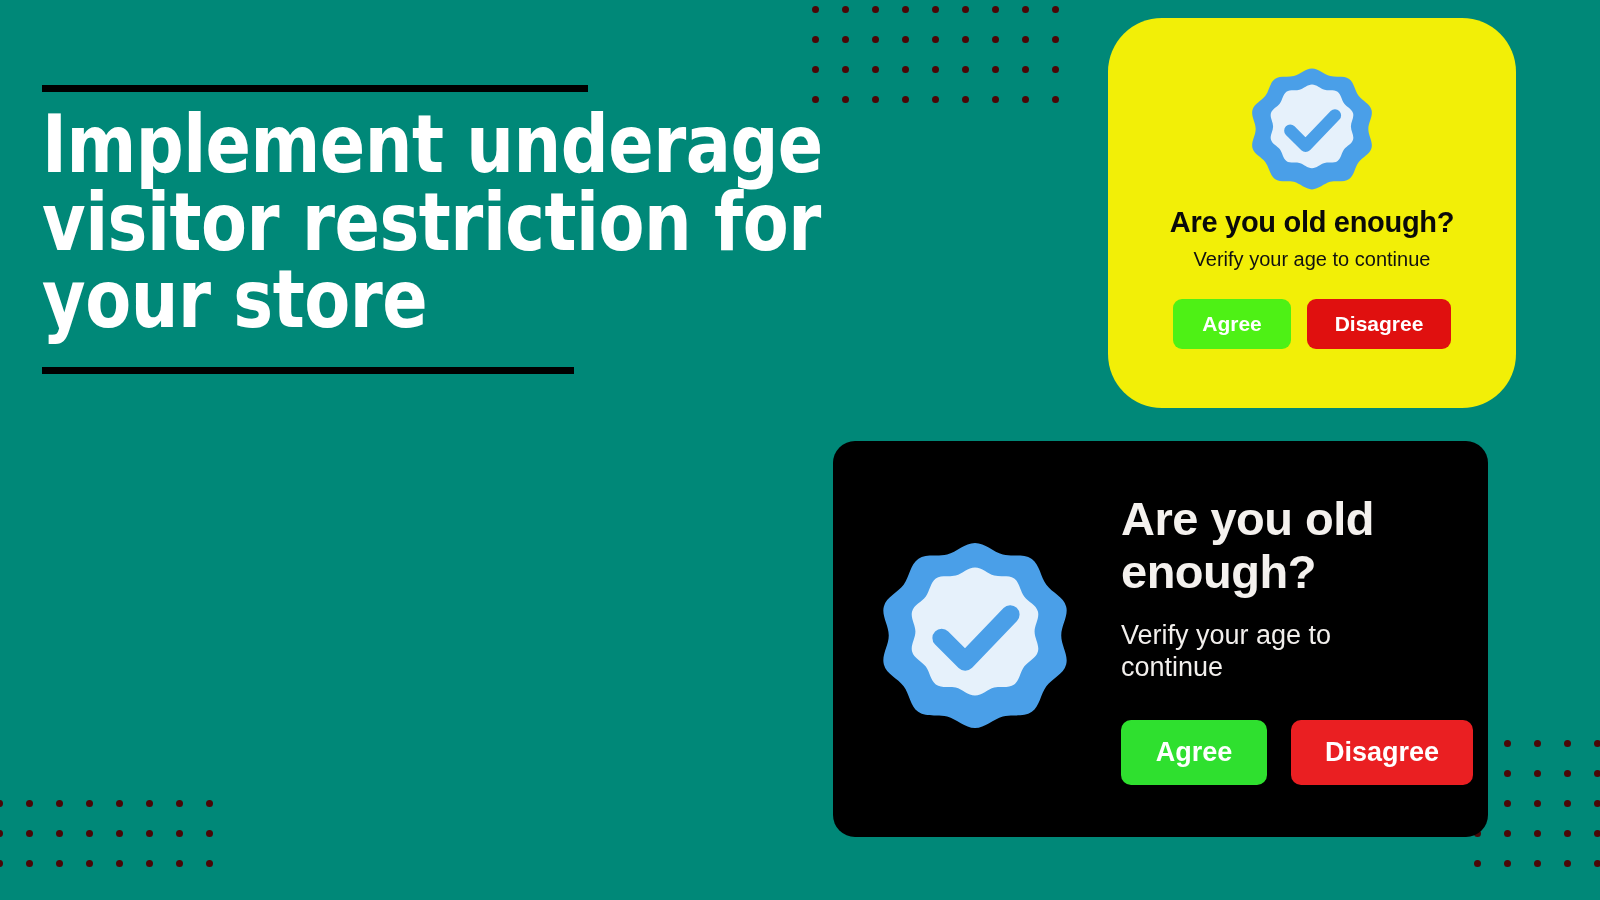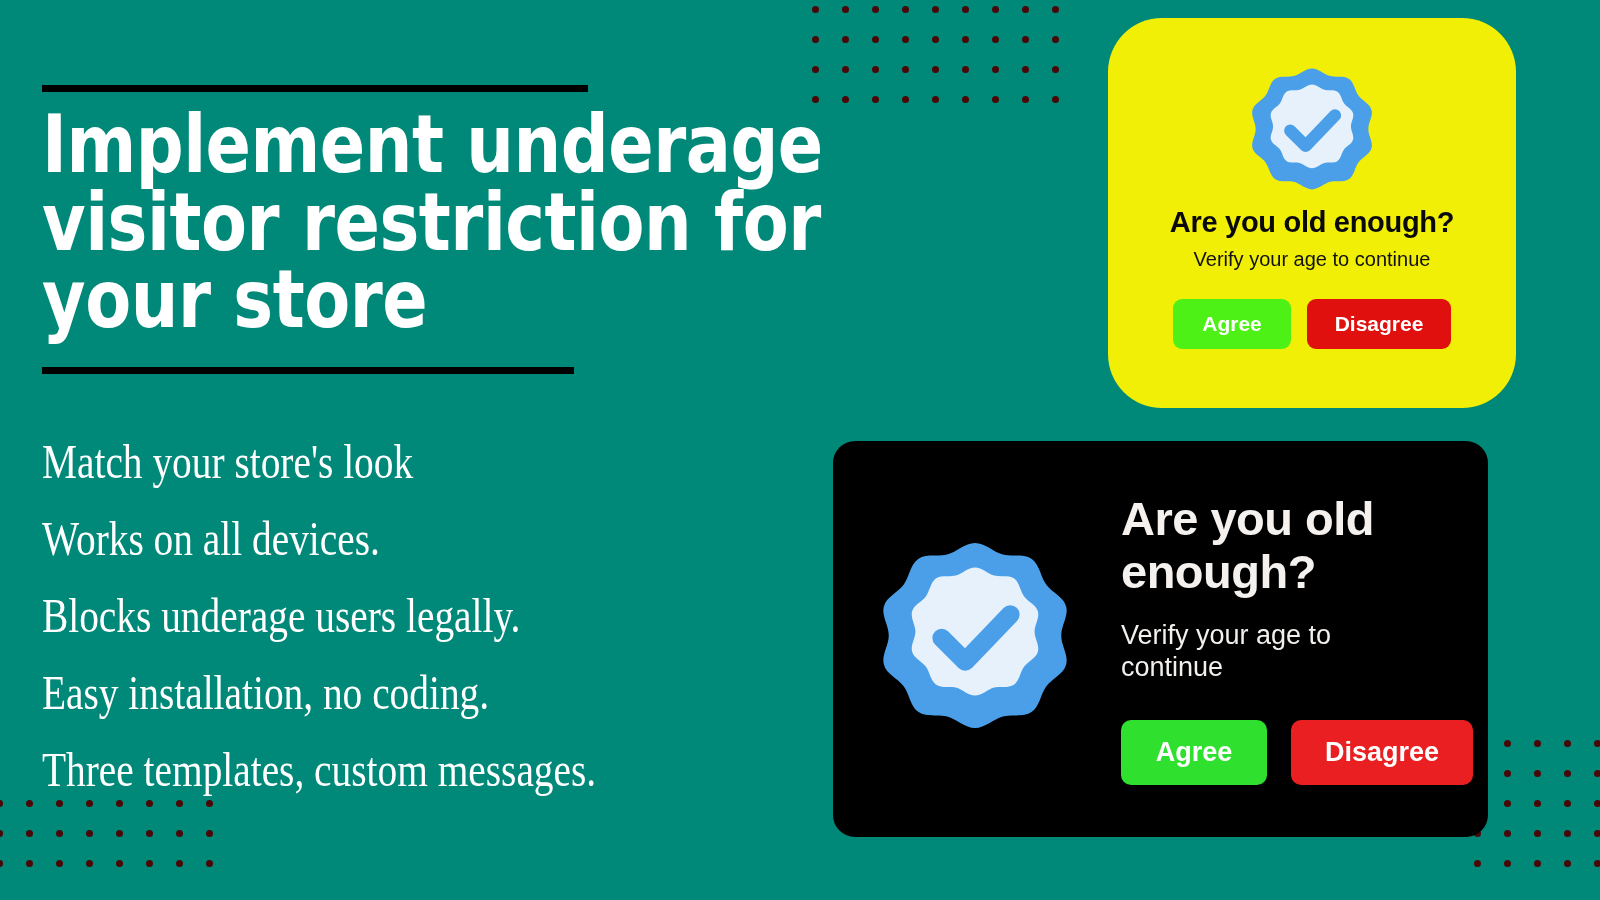--- a/index.html
+++ b/index.html
@@ -256,27 +256,20 @@
     </div>
   </div>
 
 <div id="left-col">
   <div class="rule" id="rule-top"></div>
 
   <h1 id="headline">Implement underage visitor restriction for your store</h1>
 
   <div class="rule" id="rule-bottom"></div>
 
-  <ul id="feature-list">
-      <li>Match your store's look</li>
-      <li>Works on all devices.</li>
-      <li>Blocks underage users legally.</li>
-      <li>Easy installation, no coding.</li>
-      <li>Three templates, custom messages.</li>
-    </ul>
 </div>
 
 <div id="yellow-card">
   <span class="badge">
     <svg width="128" height="128" viewBox="0 0 100 100" aria-hidden="true">
       <path fill="#4a9fe8" d="M50 2c5.2 0 9.3 4.6 14.2 5.9 5 1.3 10.7-.7 14.8 2.3 4.1 3 4.4 9.1 7.4 13.1 3 4.1 8.8 6.1 10.1 11.1C97.8 39.3 94 44 94 49.2c0 5.2 3.8 9.9 2.5 14.8-1.3 5-7.1 7.1-10.1 11.1-3 4.1-3.3 10.1-7.4 13.1-4.1 3-9.8 1-14.8 2.3C59.3 91.8 55.2 96.4 50 96.4c-5.2 0-9.3-4.6-14.2-5.9-5-1.3-10.7.7-14.8-2.3-4.1-3-4.4-9.1-7.4-13.1-3-4.1-8.8-6.1-10.1-11.1C2.2 59 6 54.4 6 49.2c0-5.2-3.8-9.9-2.5-14.8 1.3-5 7.1-7.1 10.1-11.1 3-4.1 3.3-10.1 7.4-13.1 4.1-3 9.8-1 14.8-2.3C40.7 6.6 44.8 2 50 2z"></path>
       <path fill="#e6f1fb" d="M50 14.5c3.6 0 6.4 3.2 9.8 4.1 3.5.9 7.4-.5 10.2 1.6 2.8 2.1 3 6.3 5.1 9.1 2.1 2.8 6.1 4.2 7 7.7.9 3.4-1.7 6.6-1.7 10.2s2.6 6.8 1.7 10.2c-.9 3.5-4.9 4.9-7 7.7-2.1 2.8-2.3 7-5.1 9.1-2.8 2.1-6.7.7-10.2 1.6-3.4.9-6.2 4.1-9.8 4.1s-6.4-3.2-9.8-4.1c-3.5-.9-7.4.5-10.2-1.6-2.8-2.1-3-6.3-5.1-9.1-2.1-2.8-6.1-4.2-7-7.7-.9-3.4 1.7-6.6 1.7-10.2s-2.6-6.8-1.7-10.2c.9-3.5 4.9-4.9 7-7.7 2.1-2.8 2.3-7 5.1-9.1 2.8-2.1 6.7-.7 10.2-1.6 3.4-.9 6.2-4.1 9.8-4.1z"></path>
       <path fill="none" stroke="#4a9fe8" stroke-width="9.5" stroke-linecap="round" stroke-linejoin="round" d="M33 50.5 L45 62.5 L68 38.5"></path>
     </svg>
   </span>

